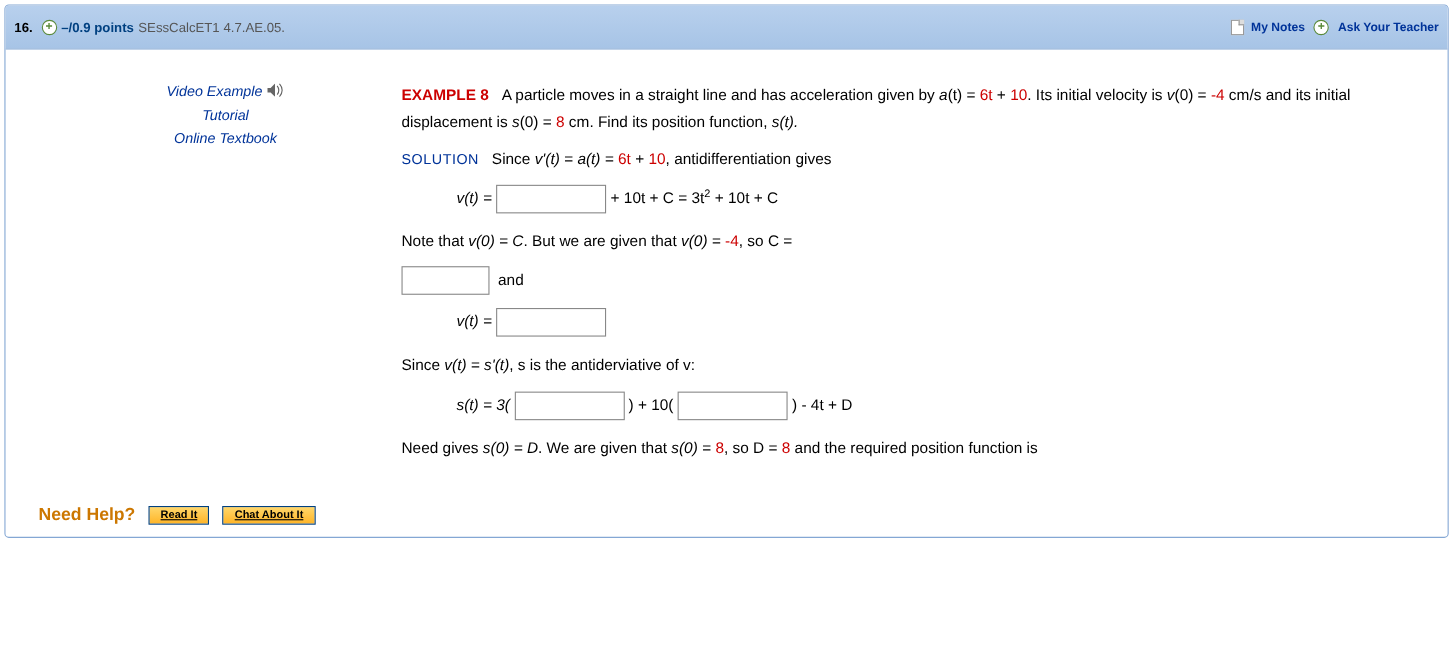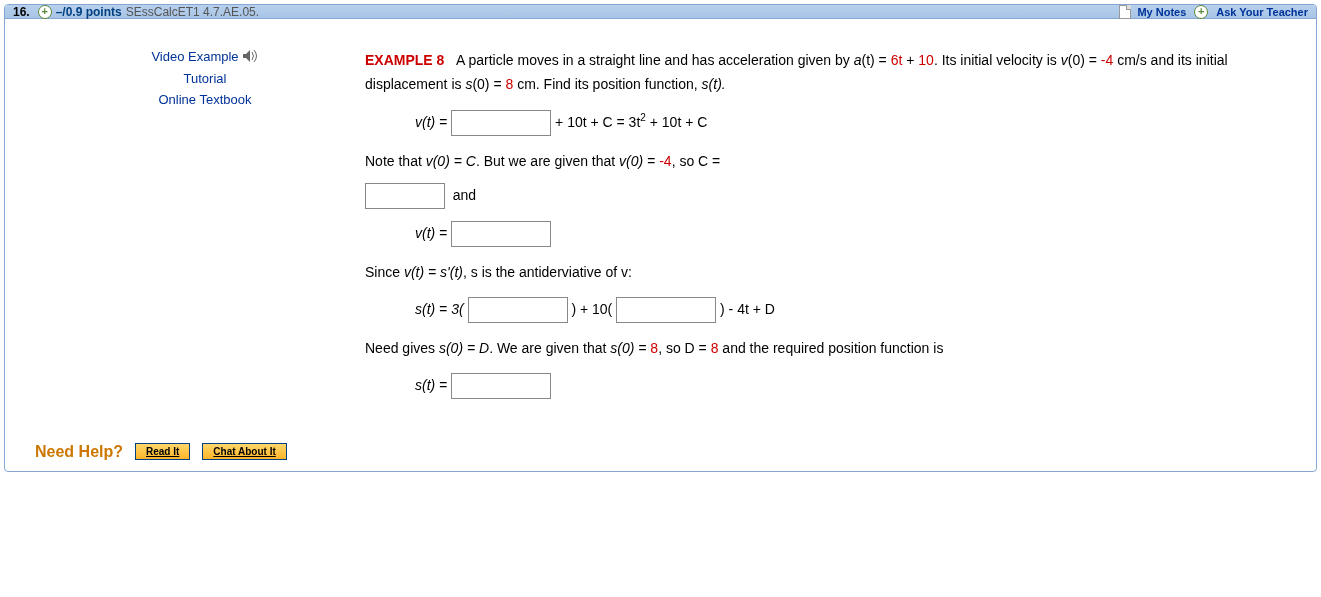--- a/index.html
+++ b/index.html
@@ -15,21 +15,21 @@
     border: 1px solid #84a7d4;
     border-radius: 4px;
     margin: 4px;
     overflow: hidden;
   }
   .header-bar {
     background: linear-gradient(to bottom, #b8d0ed 0%, #a7c4e6 100%);
     display: flex;
     align-items: center;
     padding: 4px 8px;
-    height: 14px;
+    height: 40px;
     border-bottom: 1px solid #84a7d4;
   }
   .qnum {
     font-weight: bold;
     font-size: 12px;
     margin-right: 8px;
     color: #000;
   }
   .plus-icon {
     display: inline-flex;
@@ -83,20 +83,21 @@
     margin-left: 4px;
   }
   .content-area {
     display: flex;
     padding: 20px 20px 20px 40px;
   }
   .sidebar {
     width: 320px;
     padding-top: 10px;
     text-align: center;
+    font-style: italic;
   }
   .sidebar a {
     color: #003399;
     text-decoration: none;
     font-size: 13px;
     display: block;
     margin-bottom: 6px;
   }
   .sound-icon {
     display: inline-block;
@@ -185,20 +186,24 @@
       <a href="#">Tutorial</a>
       <a href="#">Online Textbook</a>
     </div>
 
     <div class="main">
       <p>
         <span class="example-label">EXAMPLE 8</span>
         &nbsp;&nbsp;<span>A particle moves in a straight line and has acceleration given by </span><span class="ital">a</span><span>(t) = </span><span class="red">6t</span><span> + </span><span class="red">10</span><span>. Its initial velocity is </span><span class="ital">v</span><span>(0) = </span><span class="red">-4</span><span> cm/s and its initial displacement is </span><span class="ital">s</span><span>(0) = </span><span class="red">8</span><span> cm. Find its position function, </span><span class="ital">s(t).</span>
       </p>
 
+      <p>
+        <span class="solution-label">SOLUTION</span>
+        &nbsp;&nbsp;<span>Since </span><span class="ital">v'(t) = a(t) = </span><span class="red">6t</span><span> + </span><span class="red">10</span><span>, antidifferentiation gives</span>
+      </p>
 
       <div class="eq-indent">
         <span class="ital">v(t) = </span>
         <input type="text" class="answer-input" style="">
         <span> + 10t + C = 3t</span><sup>2</sup><span> + 10t + C</span>
       </div>
 
       <p>
         <span>Note that </span><span class="ital">v(0) = C</span><span>. But we are given that </span><span class="ital">v(0) = </span><span class="red">-4</span><span>, so C =</span>
       </p>
@@ -222,24 +227,20 @@
         <input type="text" class="answer-input" style="">
         <span>) + 10(</span>
         <input type="text" class="answer-input" style="">
         <span>) - 4t + D</span>
       </div>
 
       <p>
         <span>Need gives </span><span class="ital">s(0) = D</span><span>. We are given that </span><span class="ital">s(0) = </span><span class="red">8</span><span>, so D = </span><span class="red">8</span><span> and the required position function is</span>
       </p>
 
-      <div class="eq-indent">
-        <span class="ital">s(t) = </span>
-        <input type="text" class="answer-input" style="">
-      </div>
     </div>
   </div>
 
   <div class="need-help-row">
     <span class="need-help-label">Need Help?</span>
     <button class="help-btn">Read It</button>
     <button class="help-btn">Chat About It</button>
   </div>
 </div>
 

